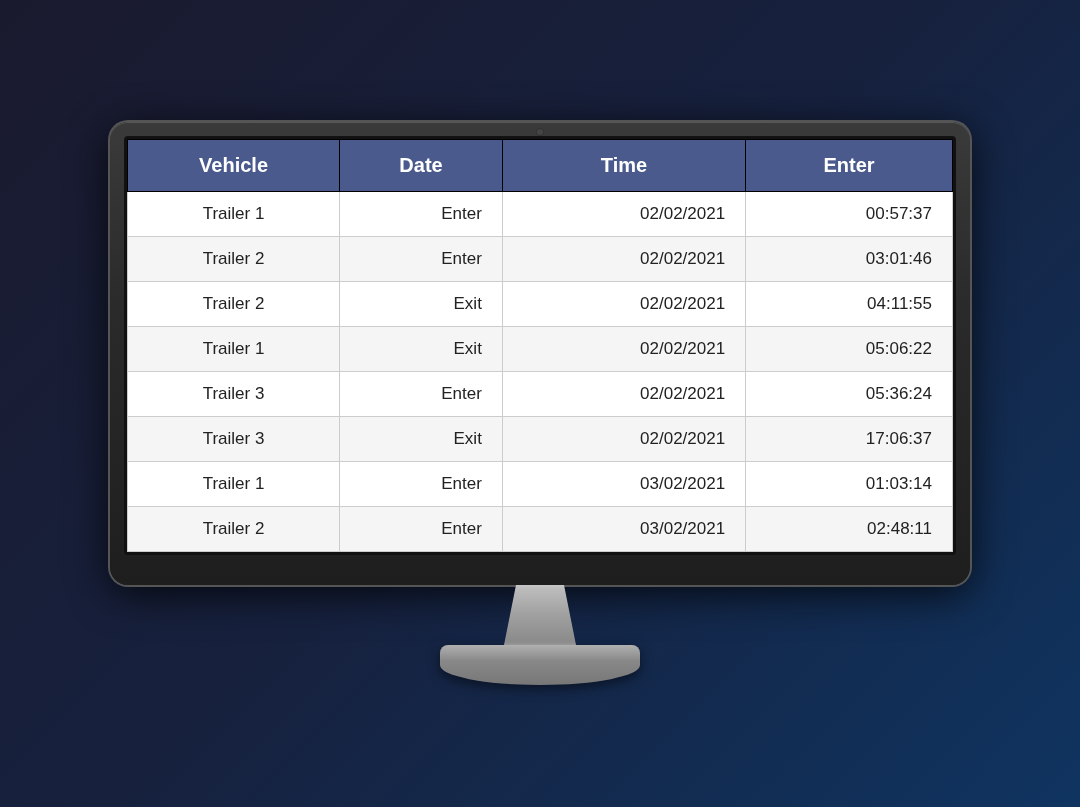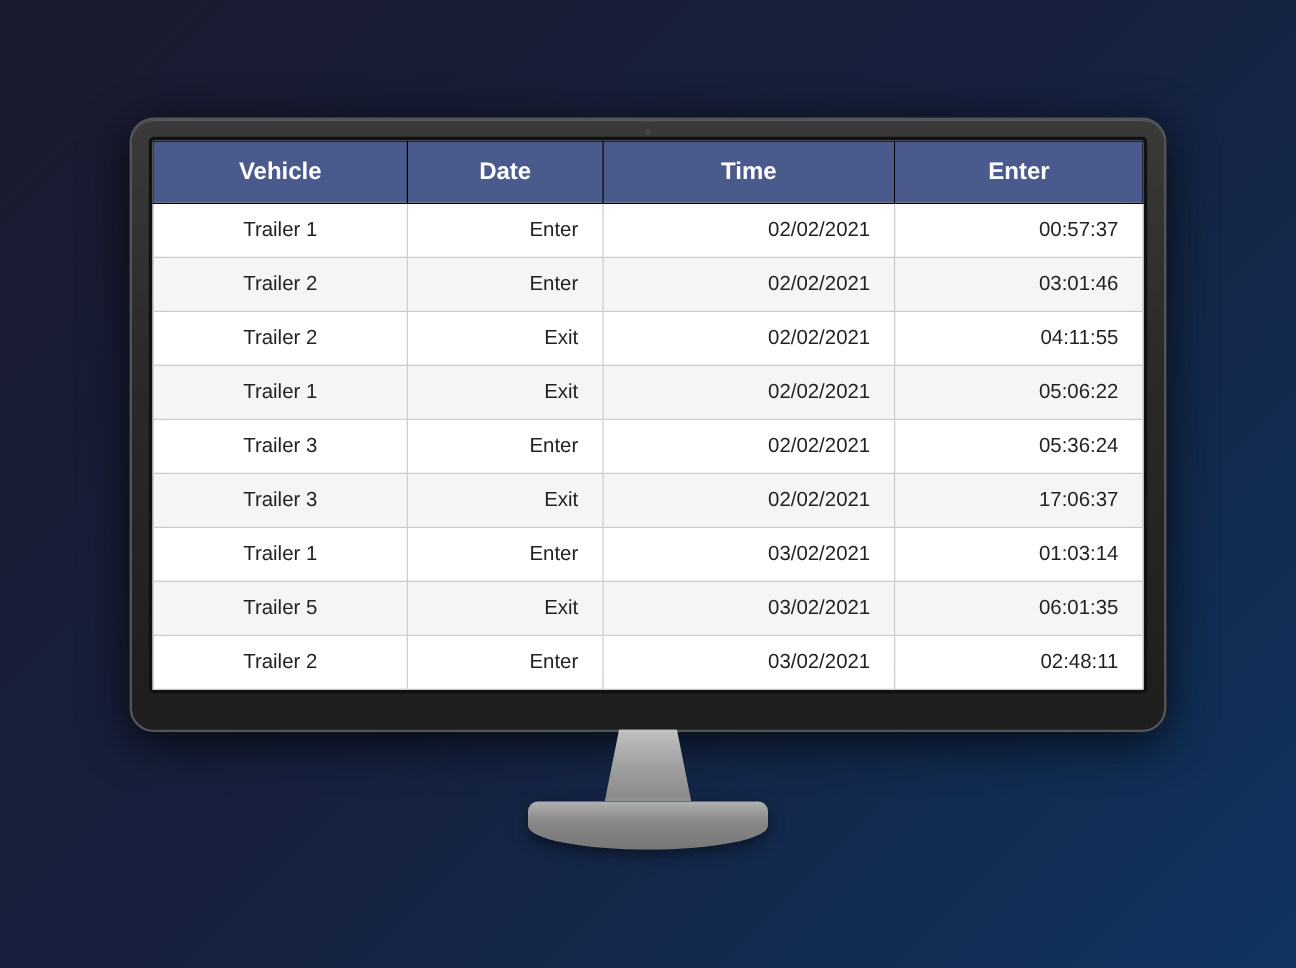--- a/index.html
+++ b/index.html
@@ -176,26 +176,20 @@
               <td>02/02/2021</td>
               <td>17:06:37</td>
             </tr>
             <tr>
               <td>Trailer 1</td>
               <td>Enter</td>
               <td>03/02/2021</td>
               <td>01:03:14</td>
             </tr>
             <tr>
-              <td>Trailer 5</td>
-              <td>Exit</td>
-              <td>03/02/2021</td>
-              <td>06:01:35</td>
-            </tr>
-            <tr>
               <td>Trailer 2</td>
               <td>Enter</td>
               <td>03/02/2021</td>
               <td>02:48:11</td>
             </tr>
           </tbody>
       </table>
     </div>
   </div>
 

